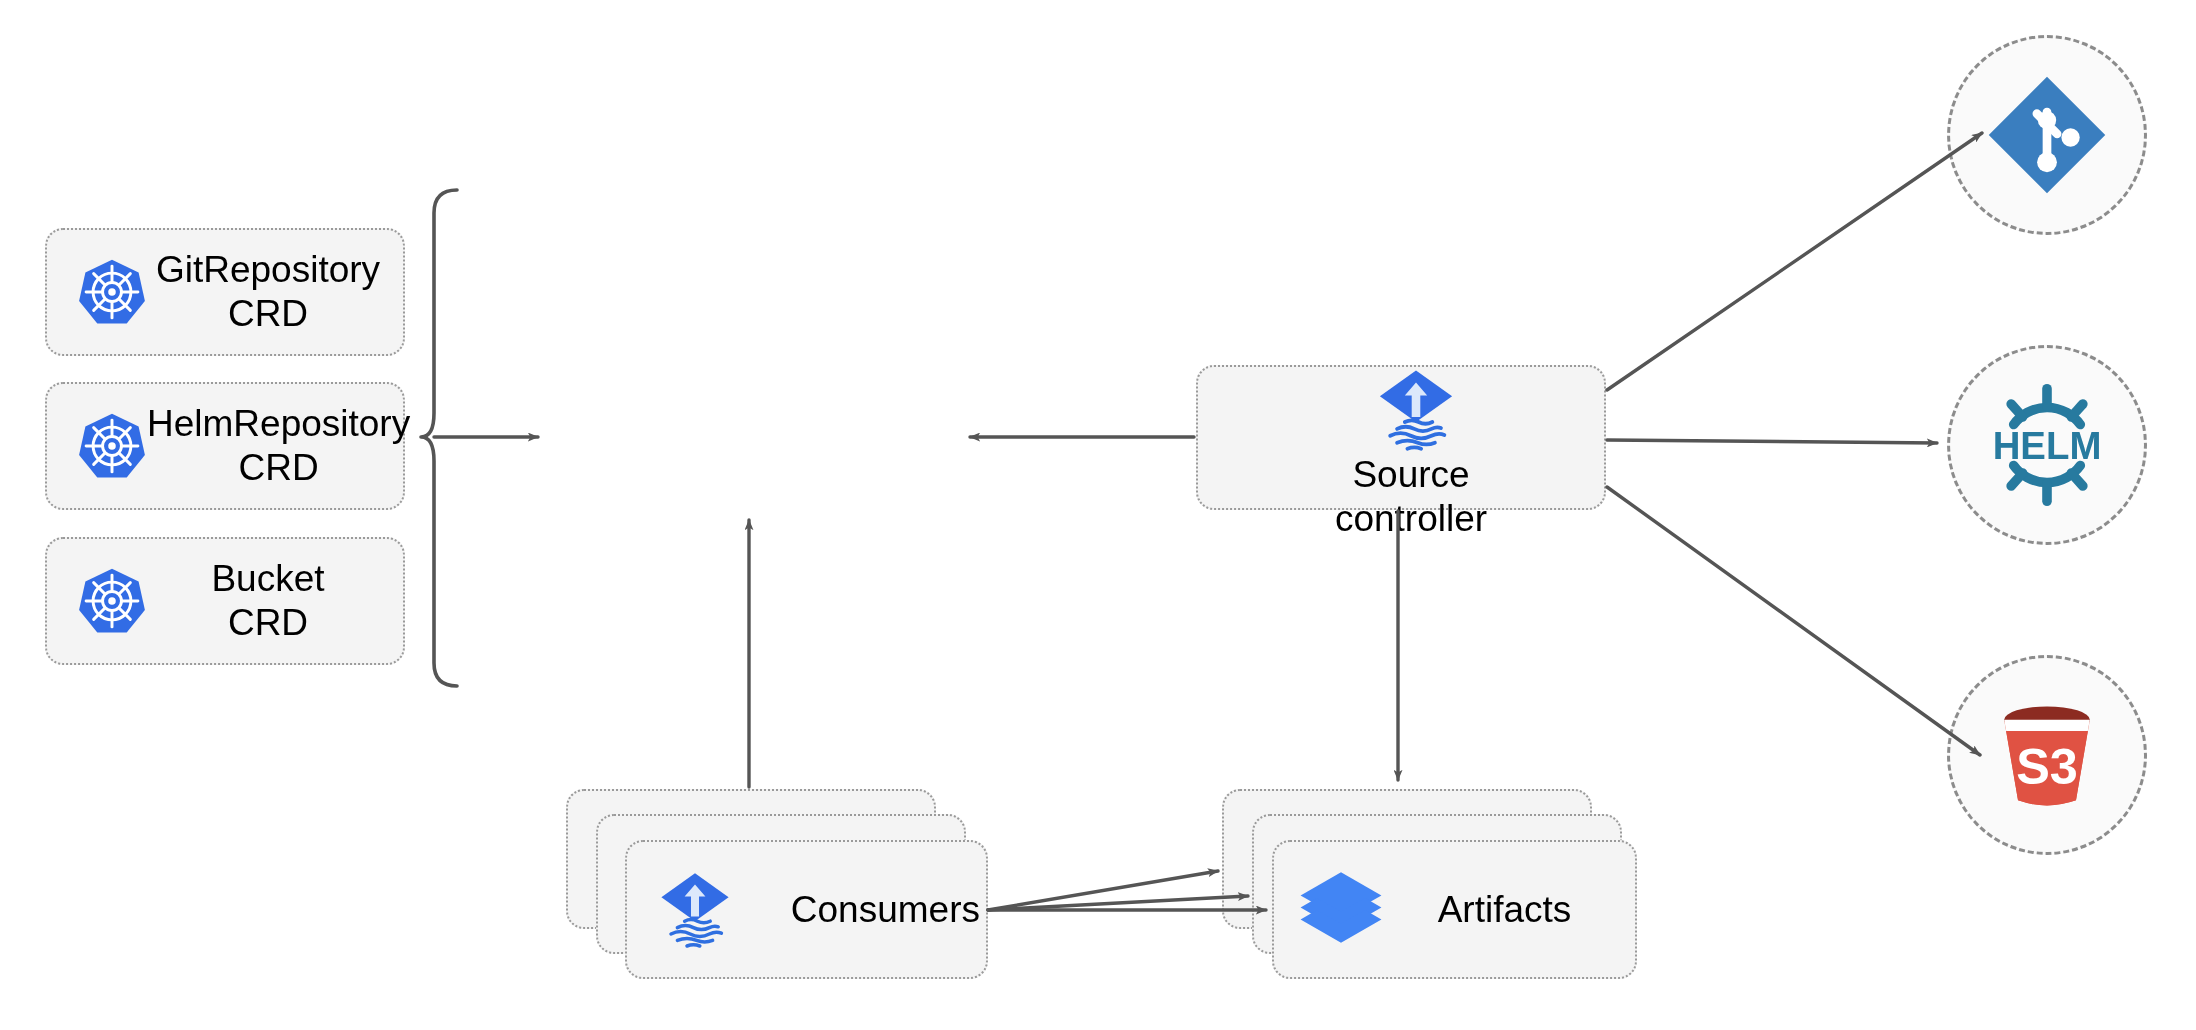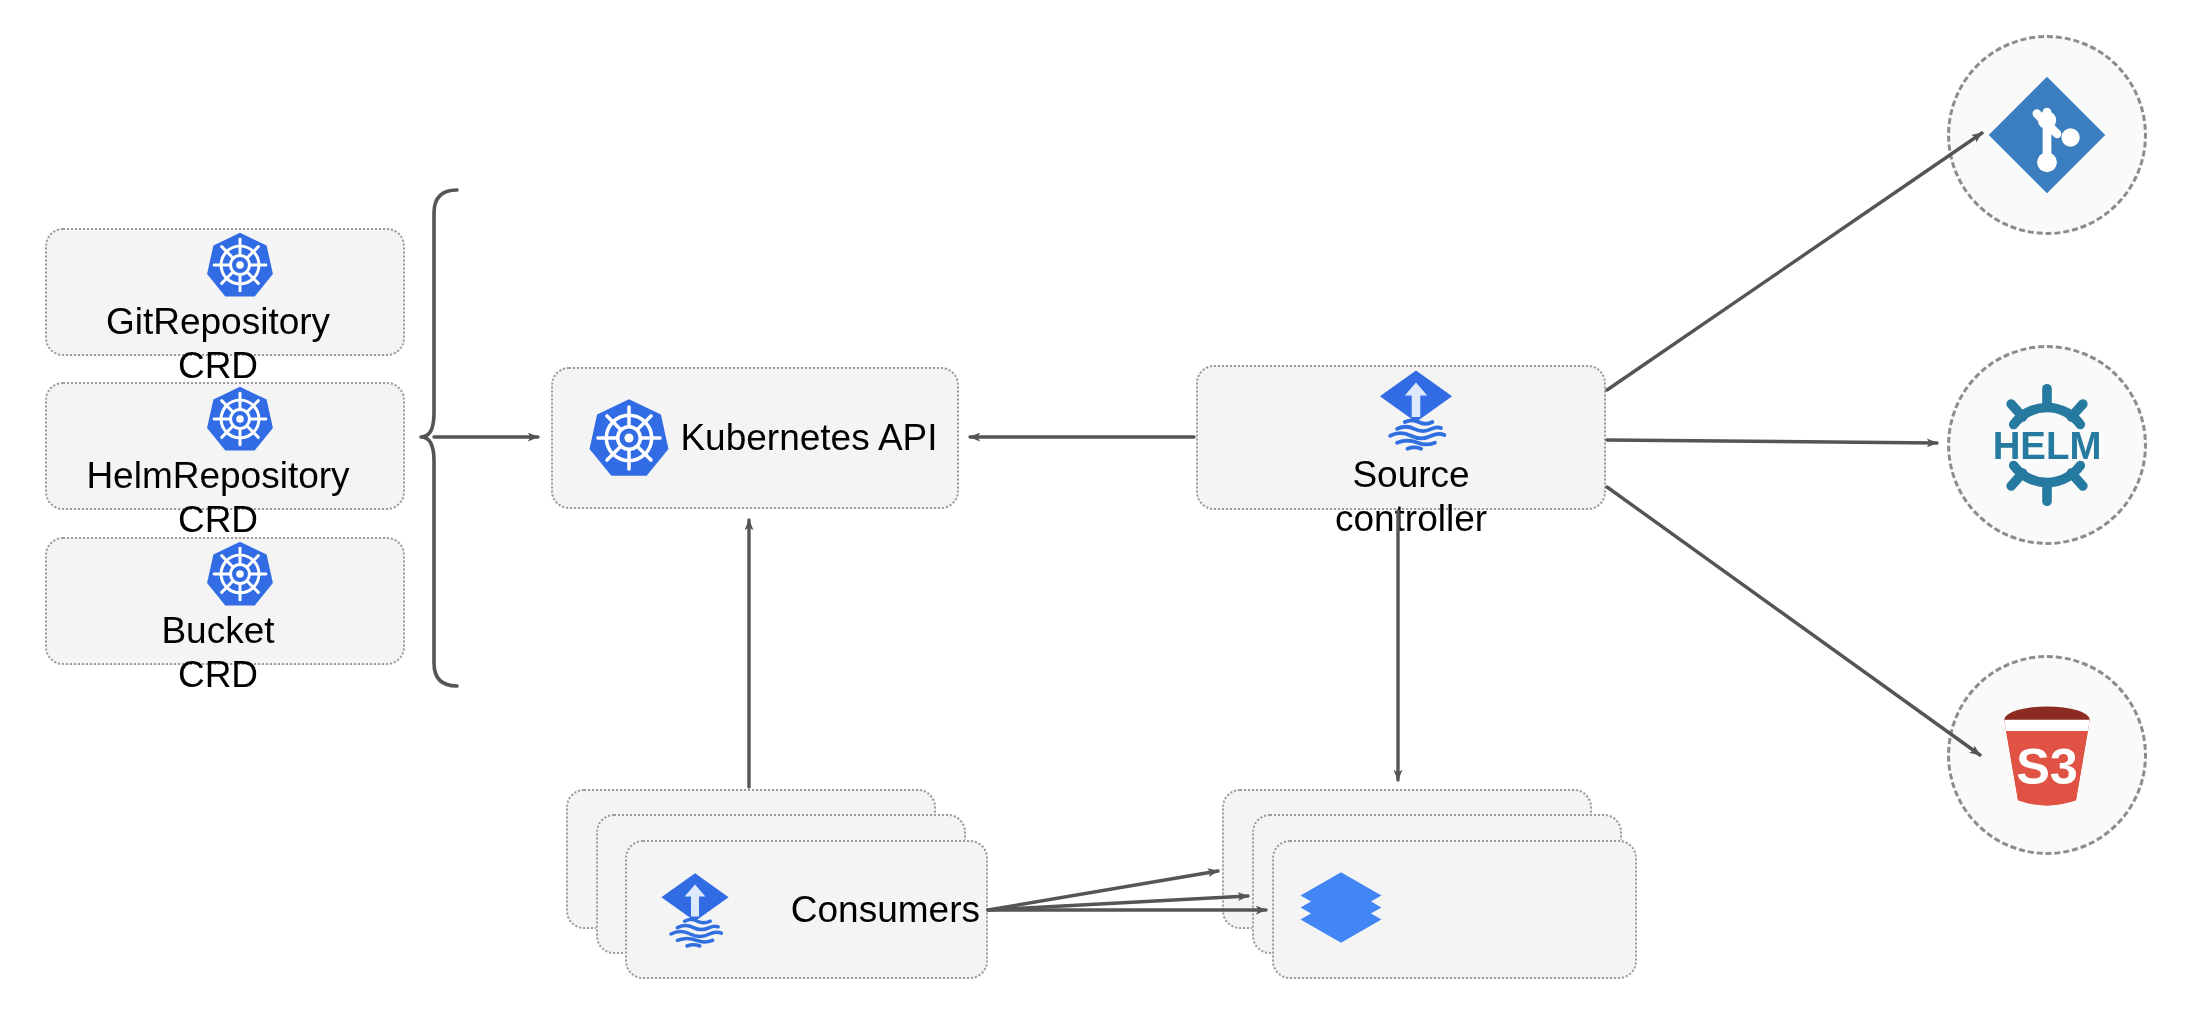--- a/index.html
+++ b/index.html
@@ -21,21 +21,21 @@
     align-items:center;
     z-index:5;
   }
   .node .label{
     color:#000;
     font-size:37px;
     line-height:1.18;
     text-align:center;
     white-space:pre-line;
   }
-  .crd-node{flex-direction:column;}
+  .crd-node{}
   .crd-node .ico{margin-left:30px;flex:0 0 auto;}
   .crd-node .label{flex:1 1 auto;text-align:center;padding-right:14px;}
 
   .ghost{
     position:absolute;
     background:#f4f4f4;
     border:2px dotted #9a9a9a;
     border-radius:18px;
     box-sizing:border-box;
     z-index:3;
@@ -160,28 +160,20 @@
   <div class="node crd-node" style="left:45px;top:537px;width:360px;height:128px;">
     <span class="ico">
       <svg class="icon-svg" width="70" height="70">
           <use href="#sym-k8s"></use>
         </svg>
     </span>
     <span class="label">Bucket
 CRD</span>
   </div>
 
-  <div class="node" style="left:551px;top:367px;width:408px;height:142px;padding-left:34px;">
-    <span class="ico">
-      <svg class="icon-svg" width="84" height="84">
-          <use href="#sym-k8s"></use>
-        </svg>
-    </span>
-    <span class="label" style="flex:1;text-align:center;padding-right:10px;">Kubernetes API</span>
-  </div>
 
   <div class="node" style="left:1196px;top:365px;width:410px;height:145px;padding-left:30px;flex-direction:column;">
     <span class="ico">
       <svg class="icon-svg" width="86" height="86">
           <use href="#sym-flux"></use>
         </svg>
     </span>
     <span class="label" style="flex:1;text-align:center;padding-right:10px;">Source
 controller</span>
   </div>
@@ -198,20 +190,21 @@
   </div>
 
   <div class="ghost" style="left:1222px;top:789px;width:370px;height:140px;"></div>
   <div class="ghost" style="left:1252px;top:814px;width:370px;height:140px;"></div>
   <div class="node" style="left:1272px;top:840px;width:365px;height:139px;padding-left:24px;">
     <span class="ico">
       <svg class="icon-svg" width="86" height="86">
           <use href="#sym-layers"></use>
         </svg>
     </span>
+    <span class="label" style="flex:1;text-align:center;padding-right:10px;">Artifacts</span>
   </div>
 
   <div class="circ" style="left:1947px;top:35px;width:200px;height:200px;">
     <span>
       <svg class="icon-svg" width="124" height="124">
           <use href="#sym-git"></use>
         </svg>
     </span>
   </div>
 

